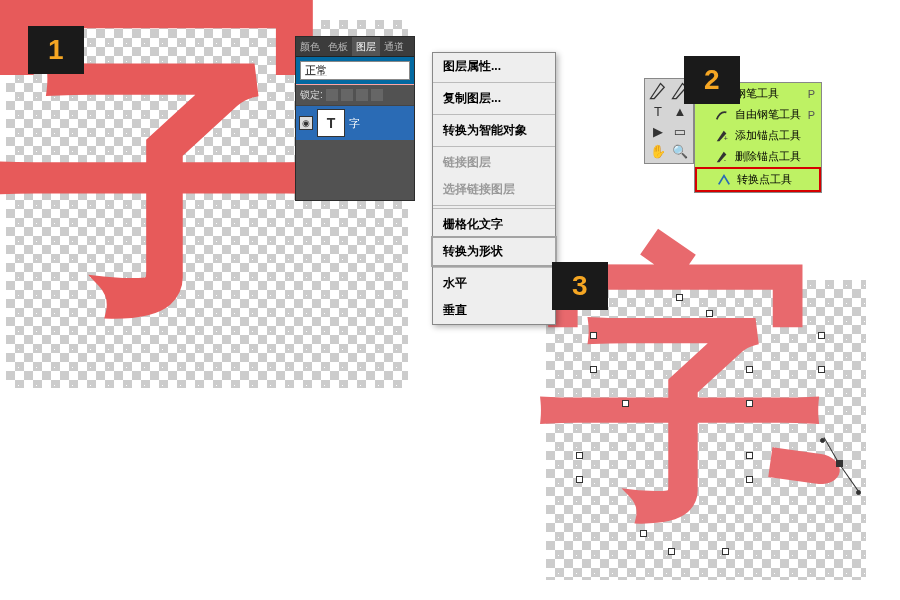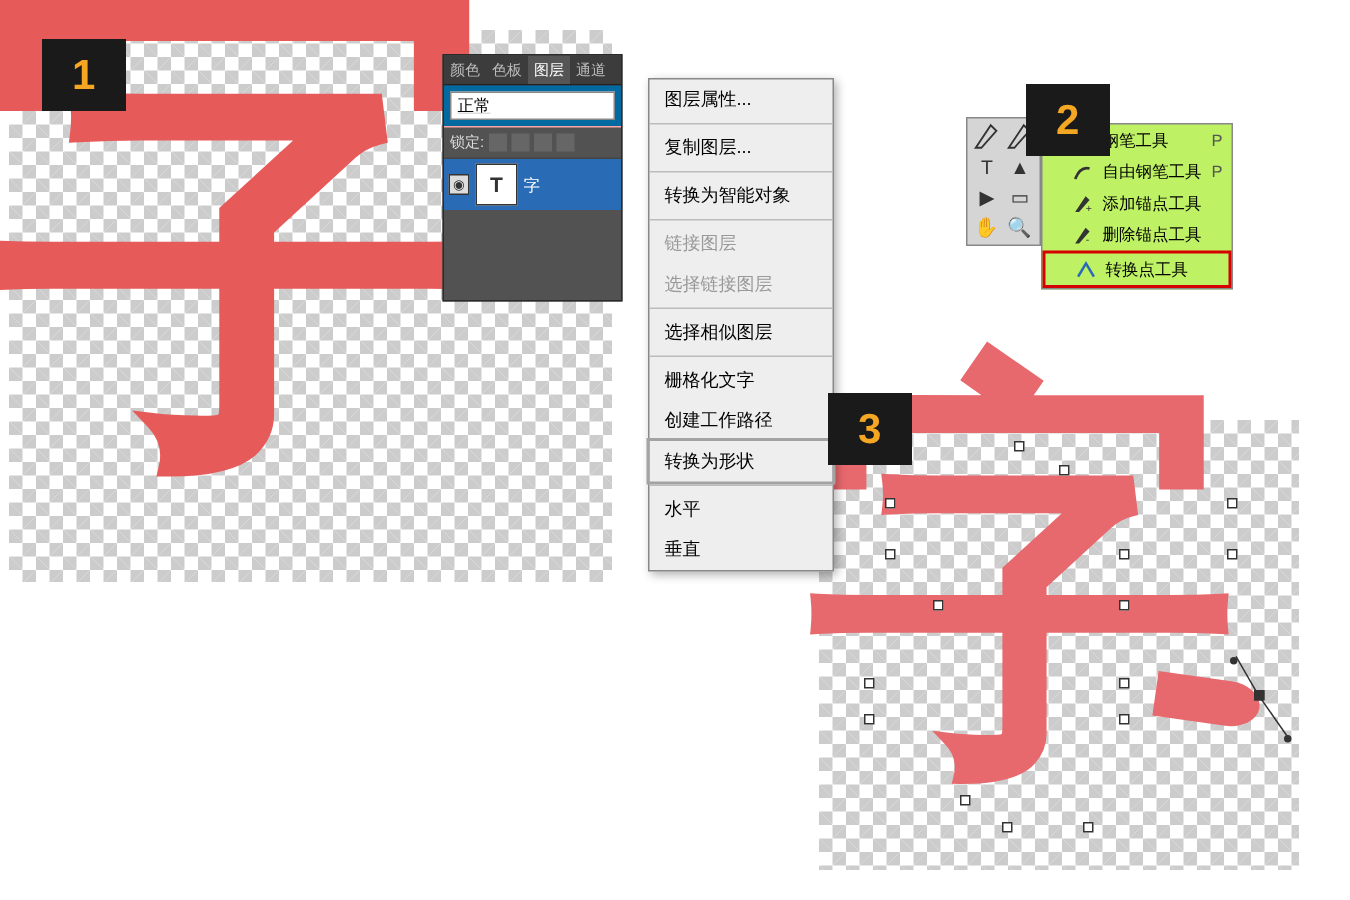--- a/index.html
+++ b/index.html
@@ -37,21 +37,21 @@
   #lock-row { padding: 3px 4px; border-top:1px solid #fca5a5; border-bottom:1px solid #444; font-size:10px; display:flex; gap:3px; align-items:center;}
   #lock-row .lockicon { width:12px; height:12px; background:#666; display:inline-block;}
   #layer-list { background:#525252; padding-bottom:60px;}
   .layer-item { display:flex; align-items:center; padding:3px; gap:4px; }
   .layer-item.selected { background:#2a6bb5; color:#fff; }
   .eye { width:14px; height:14px; background:#ddd; border:1px solid #333; display:flex; align-items:center; justify-content:center; font-size:9px; color:#333;}
   .layer-thumb { width:28px; height:28px; background:#fff; border:1px solid #333; display:flex; align-items:center; justify-content:center; font-size:14px; color:#333; font-weight:bold;}
   
   
   #ctx-menu { position:absolute; left:432px; top:52px; width:124px; background:#eee; border:1px solid #888; box-shadow:2px 2px 6px rgba(0,0,0,.3); z-index:15;}
-  #ctx-menu .mi { padding:5px 10px; font-size:12px; color:#000; cursor:default;}
+  #ctx-menu .mi { padding:5px 10px; font-size:12px; color:#000; cursor:default;font-weight:bold;}
   #ctx-menu .mi.disabled { color:#999; }
   #ctx-menu .sep { height:1px; background:#bbb; margin:2px 0;}
   #ctx-menu .mi.highlight-red { border:2px solid #a3a3a3; margin:-2px;}
 
   
   #toolbar2 { position:absolute; left:644px; top:78px; width:50px; background:#d5d5d5; border:1px solid #888; padding:3px; display:flex; flex-direction:column; gap:2px;}
   #toolbar2 .tbtn { width:20px; height:18px; display:flex; align-items:center; justify-content:center; font-size:13px; color:#333;}
   #toolbar2 .row { display:flex; gap:2px;}
   #flyout { position:absolute; left:694px; top:82px; width:128px; background:#bef264; border:1px solid #888; font-size:11px;}
   #flyout .fi { display:flex; align-items:center; gap:6px; padding:3px 6px;}
@@ -109,24 +109,22 @@
 <div id="ctx-menu">
   <div class="mi">图层属性...</div>
   <div class="sep"></div>
   <div class="mi">复制图层...</div>
   <div class="sep"></div>
   <div class="mi">转换为智能对象</div>
   <div class="sep"></div>
   <div class="mi disabled">链接图层</div>
   <div class="mi disabled">选择链接图层</div>
   <div class="sep"></div>
-  <div class="mi">选择相似图层</div>
   <div class="sep"></div>
   <div class="mi">栅格化文字</div>
-  <div class="mi">创建工作路径</div>
   <div class="mi highlight-red">转换为形状</div>
   <div class="sep"></div>
   <div class="mi">水平</div>
   <div class="mi">垂直</div>
 </div>
 
 <div id="toolbar2">
   <div class="row">
     <div class="tbtn">
         <svg viewBox="0 0 16 16">

